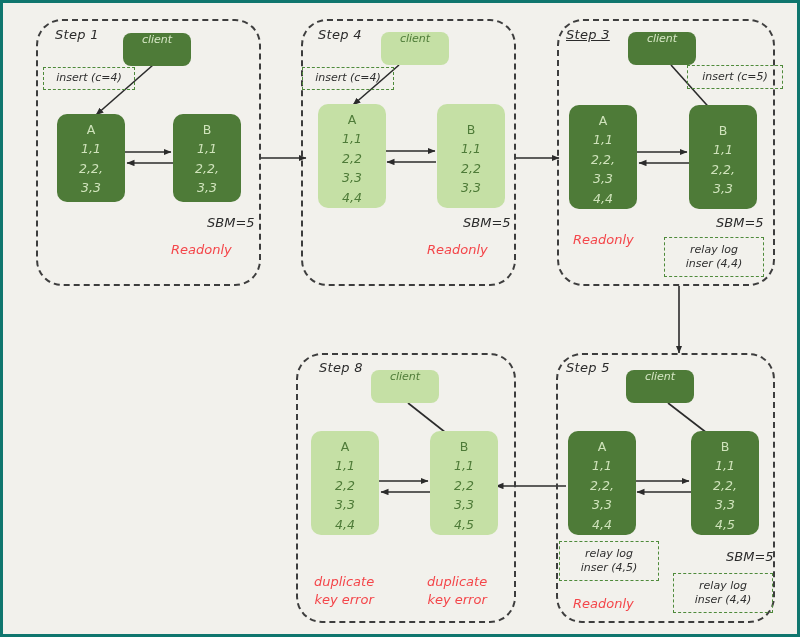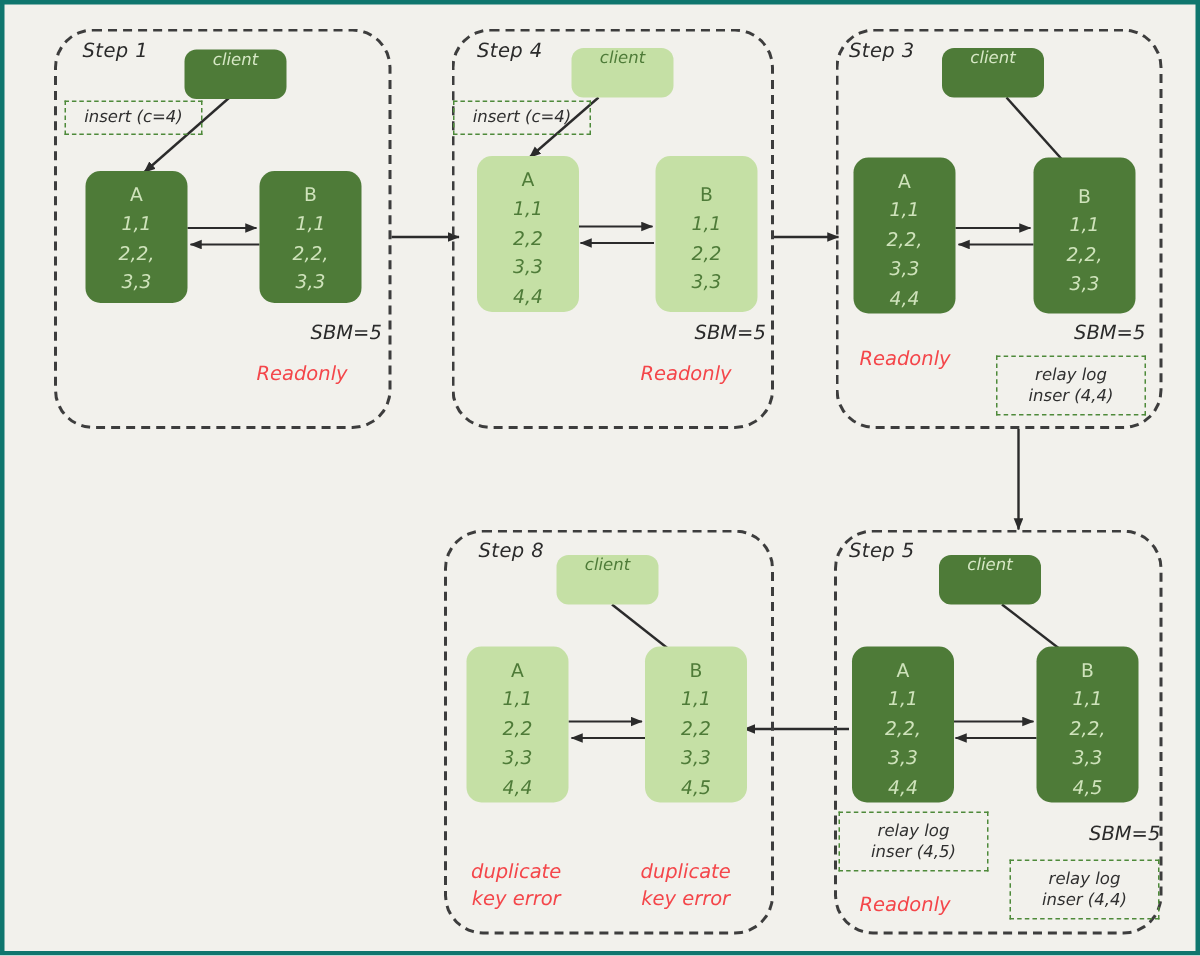--- a/index.html
+++ b/index.html
@@ -208,26 +208,29 @@
     <span class="cell">1,1</span>
     <span class="cell">2,2</span>
     <span class="cell">3,3</span>
   </div>
 
 
   <div class="plain" style="left:424px; top:212px;">SBM=5</div>
   <div class="alert" style="left:424px; top:238px;">Readonly</div>
 
   <div class="step-frame" style="left:554px; top:16px; width:218px; height:267px;"></div>
-  <div class="step-title" style="left:563px; top:24px;">Step 3</div>
+  <div class="step-title" style="left:563px; top:24px;text-decoration:underline;">Step 3</div>
 
   <div class="client dark" style="left:625px; top:29px; width:68px; height:33px;">
     <span>client</span>
   </div>
 
+  <div class="tag" style="left:684px; top:62px; width:96px; height:24px;">
+    <span>insert (c=5)</span>
+  </div>
 
   <div class="node dark" style="left:566px; top:102px; width:68px; height:104px;">
     <span class="cell head">A</span>
     <span class="cell">1,1</span>
     <span class="cell">2,2,</span>
     <span class="cell">3,3</span>
     <span class="cell">4,4</span>
   </div>
 
   <div class="node dark" style="left:686px; top:102px; width:68px; height:104px; padding-top:16px;">

